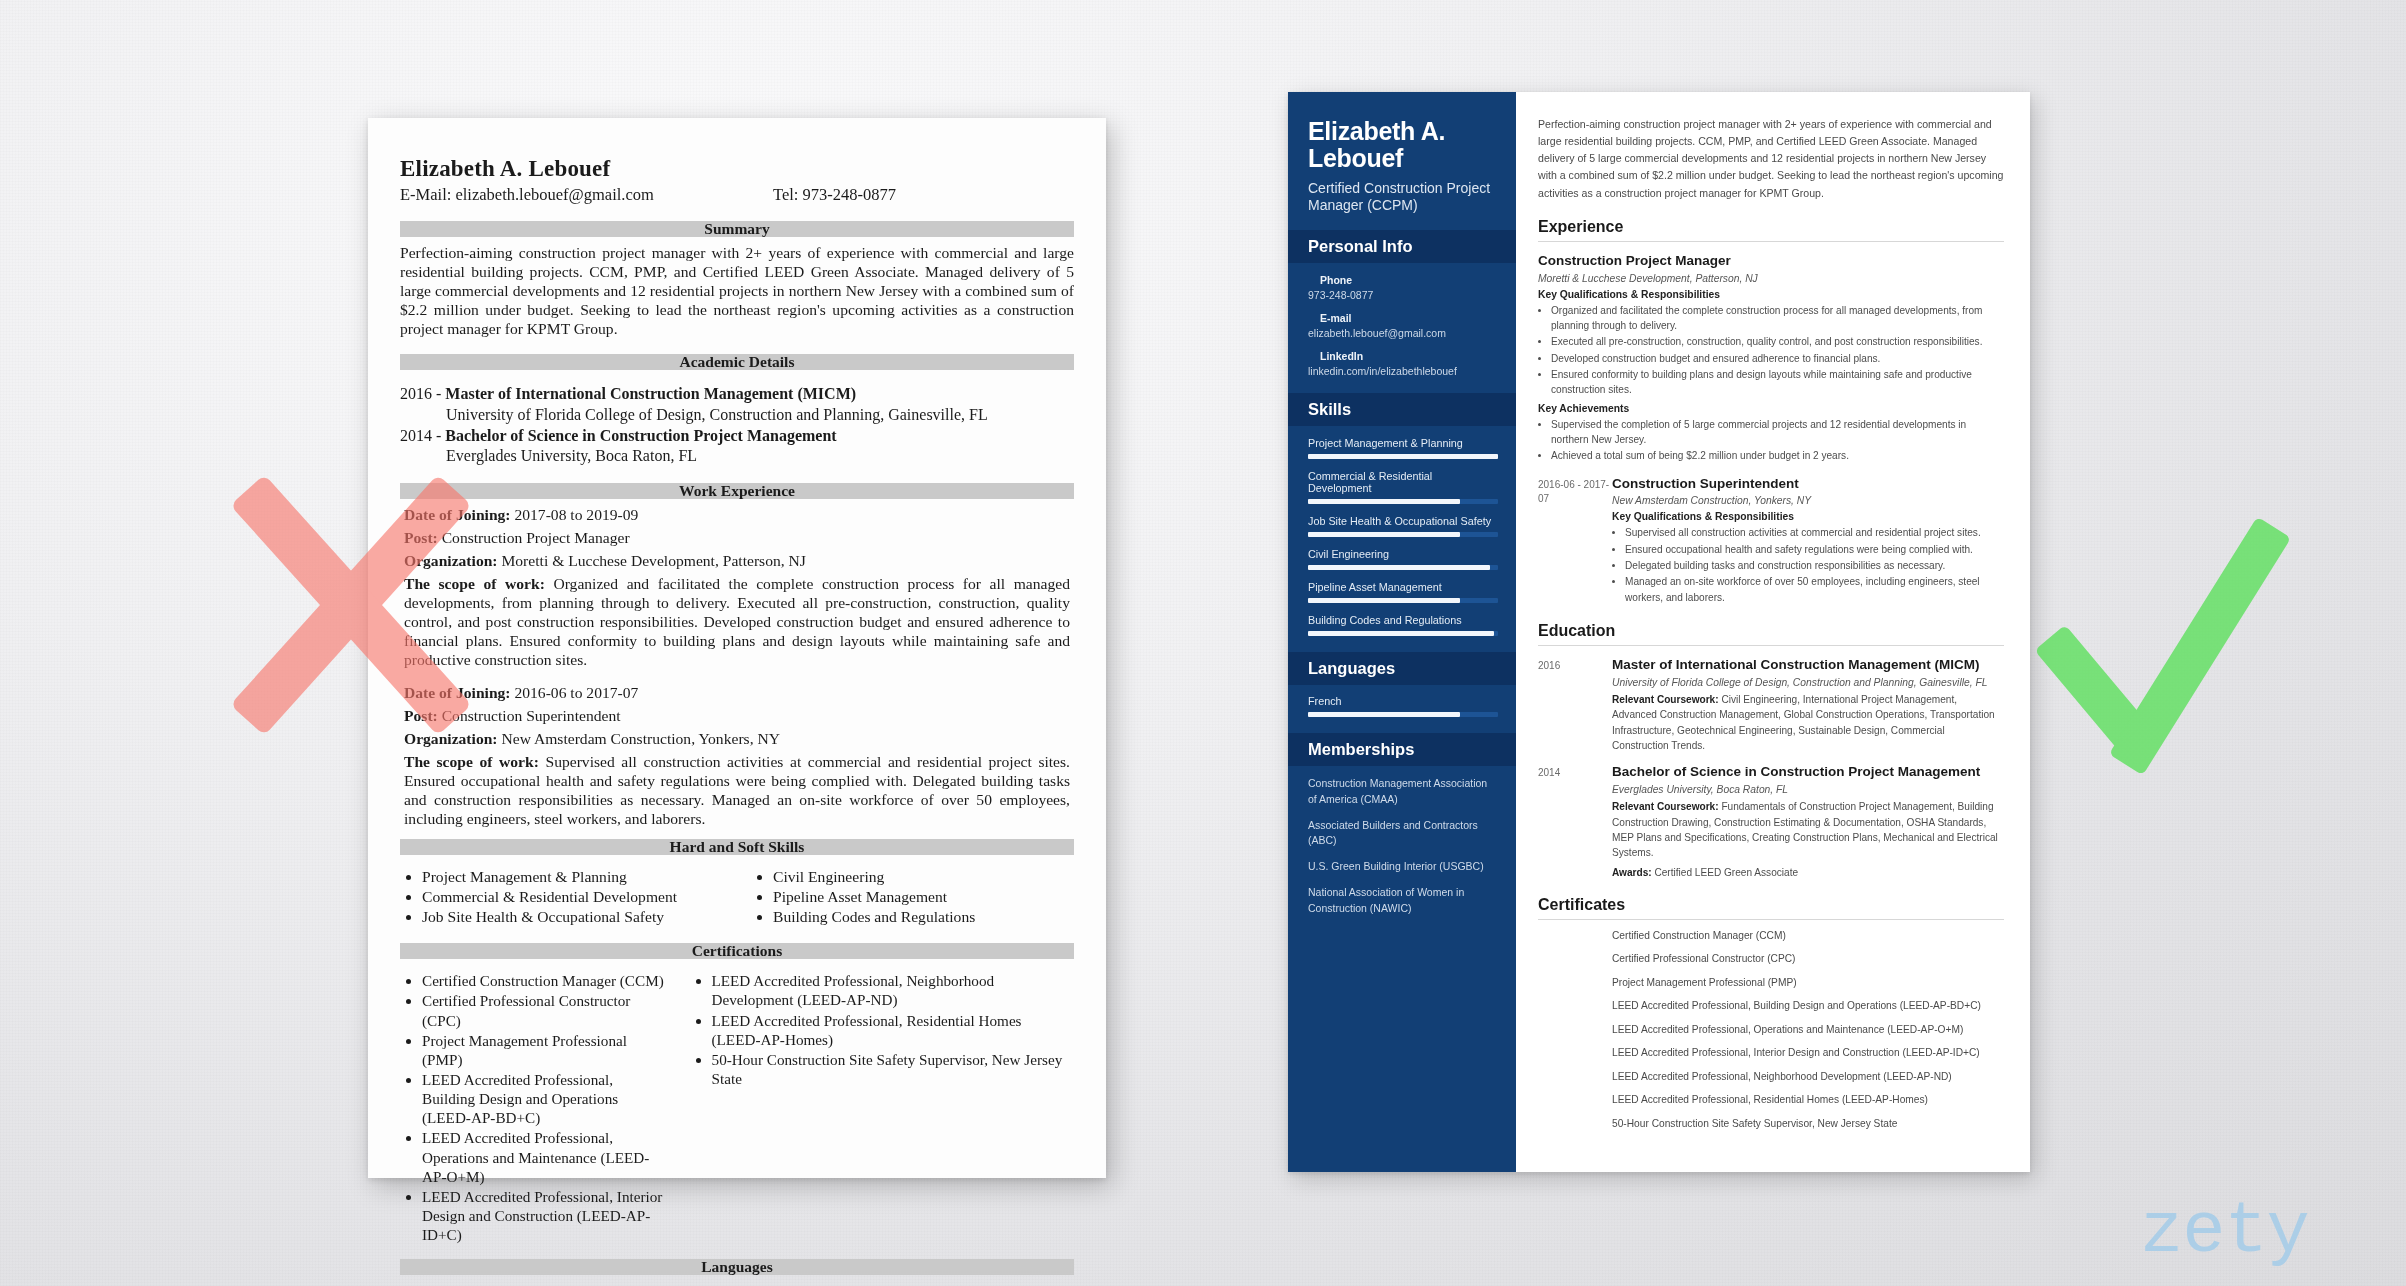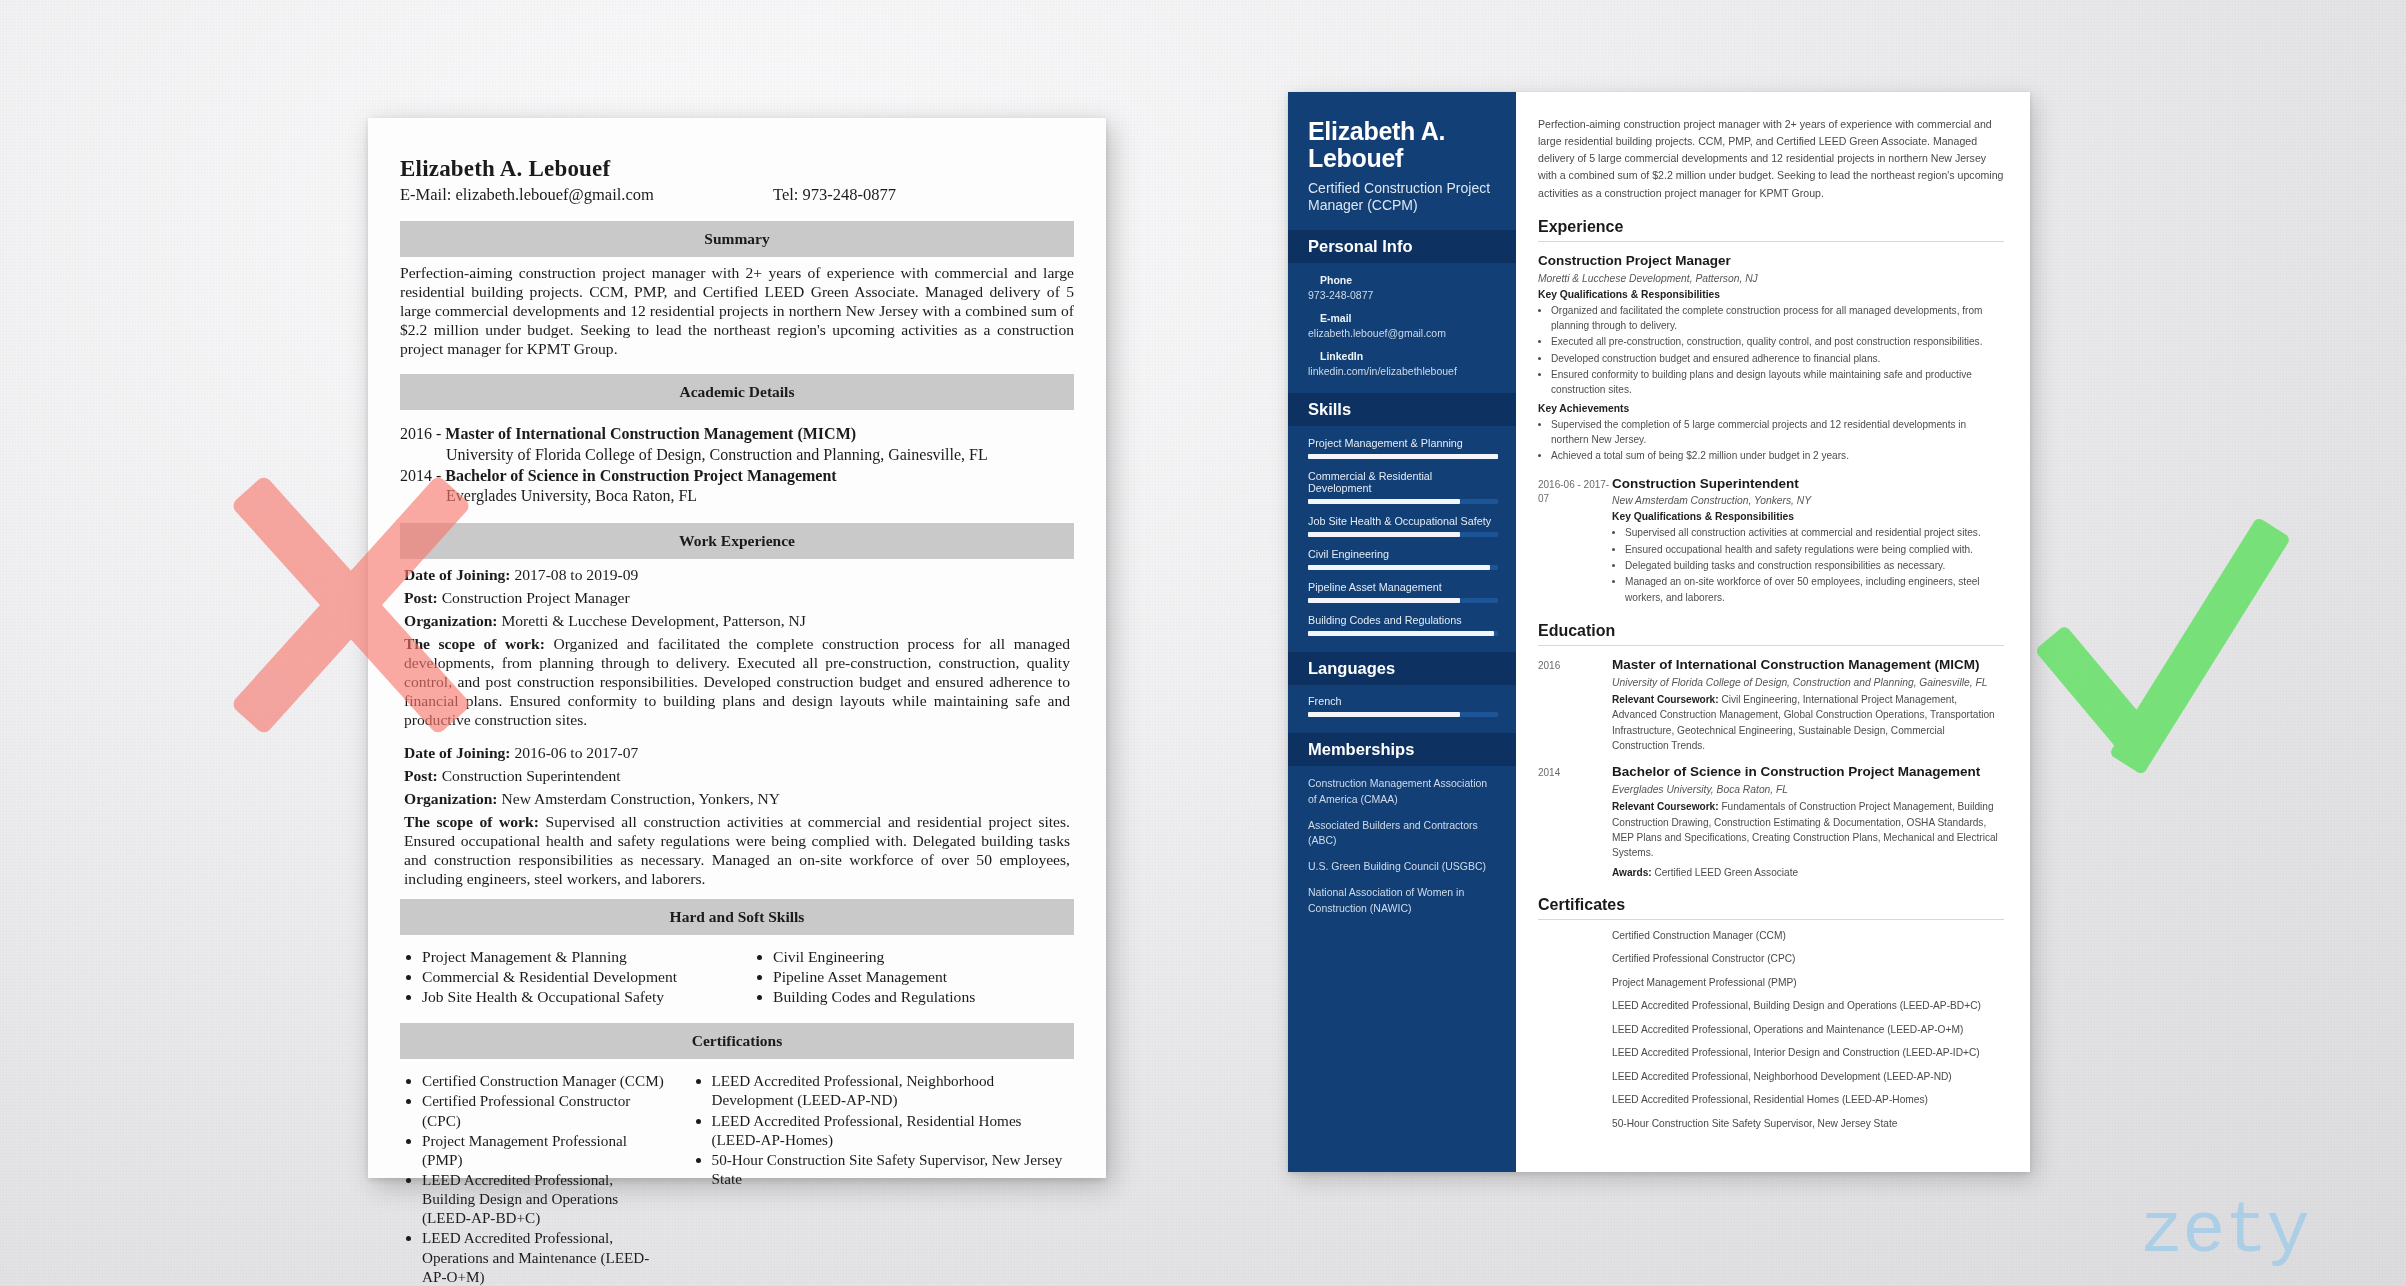--- a/index.html
+++ b/index.html
@@ -18,21 +18,21 @@
   .doc-left{
     position:absolute;left:368px;top:118px;width:738px;height:1060px;
     background:#fdfdfd;
     box-shadow:6px 8px 26px rgba(0,0,0,.22), 0 2px 6px rgba(0,0,0,.12);
     padding:38px 32px 0 32px;box-sizing:border-box;
     font-family:"Liberation Serif",serif;color:#1b1b1b;
   }
   .l-name{font-size:23px;font-weight:bold;letter-spacing:.2px;}
   .l-contact-row{display:flex;justify-content:space-between;align-items:baseline;
     font-size:16.5px;margin-top:3px;padding-right:178px;}
-  .l-bar{background:#c9c9c9;height:36px;display:flex;align-items:center;justify-content:center;
+  .l-bar{background:#c9c9c9;height:16px;display:flex;align-items:center;justify-content:center;
     font-weight:bold;font-size:15.5px;margin:16px 0 6px 0;}
   .l-para{font-size:15.6px;line-height:1.22;text-align:justify;}
   .l-edu{font-size:16px;line-height:1.3;margin-top:14px;}
   .l-edu b{font-weight:bold;}
   .l-edu .sub{padding-left:46px;display:block;}
   .l-exp{font-size:15.6px;line-height:1.22;text-align:justify;margin-top:4px;}
   .l-exp .lbl{font-weight:bold;}
   .l-exp p{margin:4px;}
   .l-cols{display:flex;gap:28px;margin-top:12px;}
   .l-cols ul{margin:0;padding-left:22px;flex:1;}
@@ -225,21 +225,21 @@
     <div class="r-skill" style="margin-top:6px">
       <div class="nm">French</div>
       <div class="r-track">
           <i style="width: 80%;"></i>
         </div>
     </div>
 
     <div class="r-shead">Memberships</div>
     <div class="r-mem">Construction Management Association of America (CMAA)</div>
     <div class="r-mem">Associated Builders and Contractors (ABC)</div>
-    <div class="r-mem">U.S. Green Building Council (USGBC)</div>
+    <div class="r-mem">U.S. Green Building Interior (USGBC)</div>
     <div class="r-mem">National Association of Women in Construction (NAWIC)</div>
   </div>
 
   <div class="r-main">
     <div class="r-summary">Perfection-aiming construction project manager with 2+ years of experience with commercial and large residential building projects. CCM, PMP, and Certified LEED Green Associate. Managed delivery of 5 large commercial developments and 12 residential projects in northern New Jersey with a combined sum of $2.2 million under budget. Seeking to lead the northeast region's upcoming activities as a construction project manager for KPMT Group.</div>
 
     <div class="r-h2">Experience</div>
 
     <div class="r-item">
       <div class="r-body">

